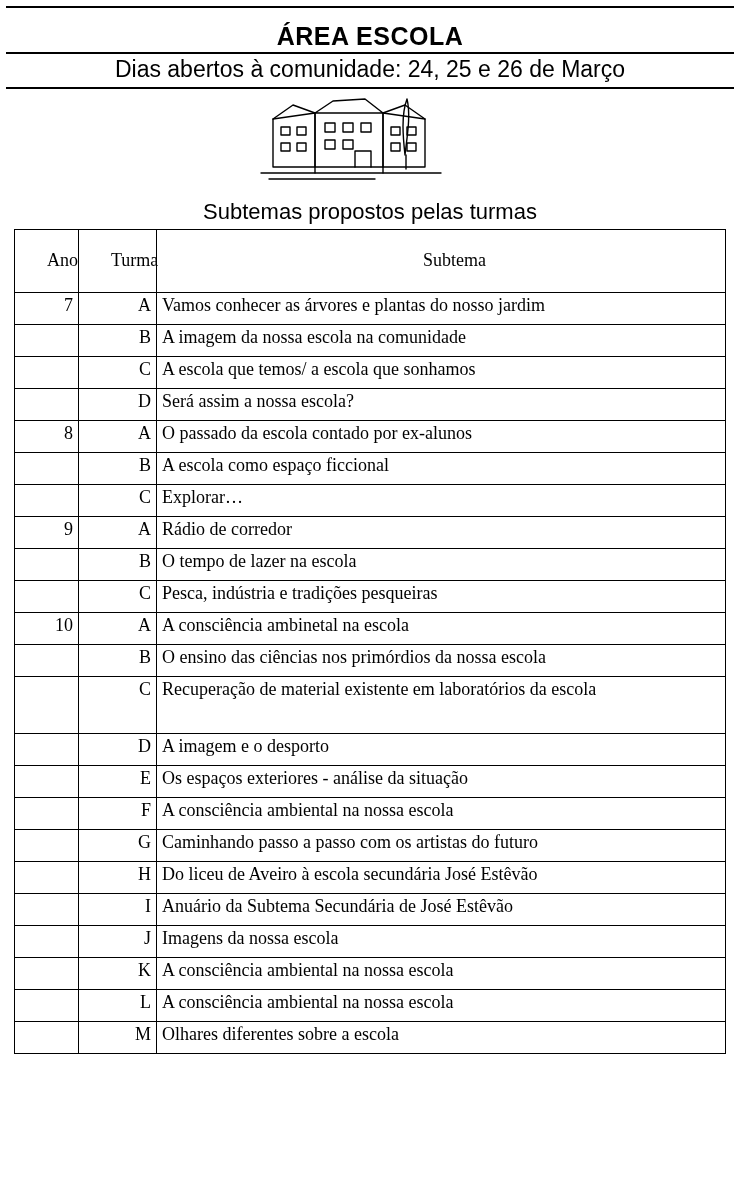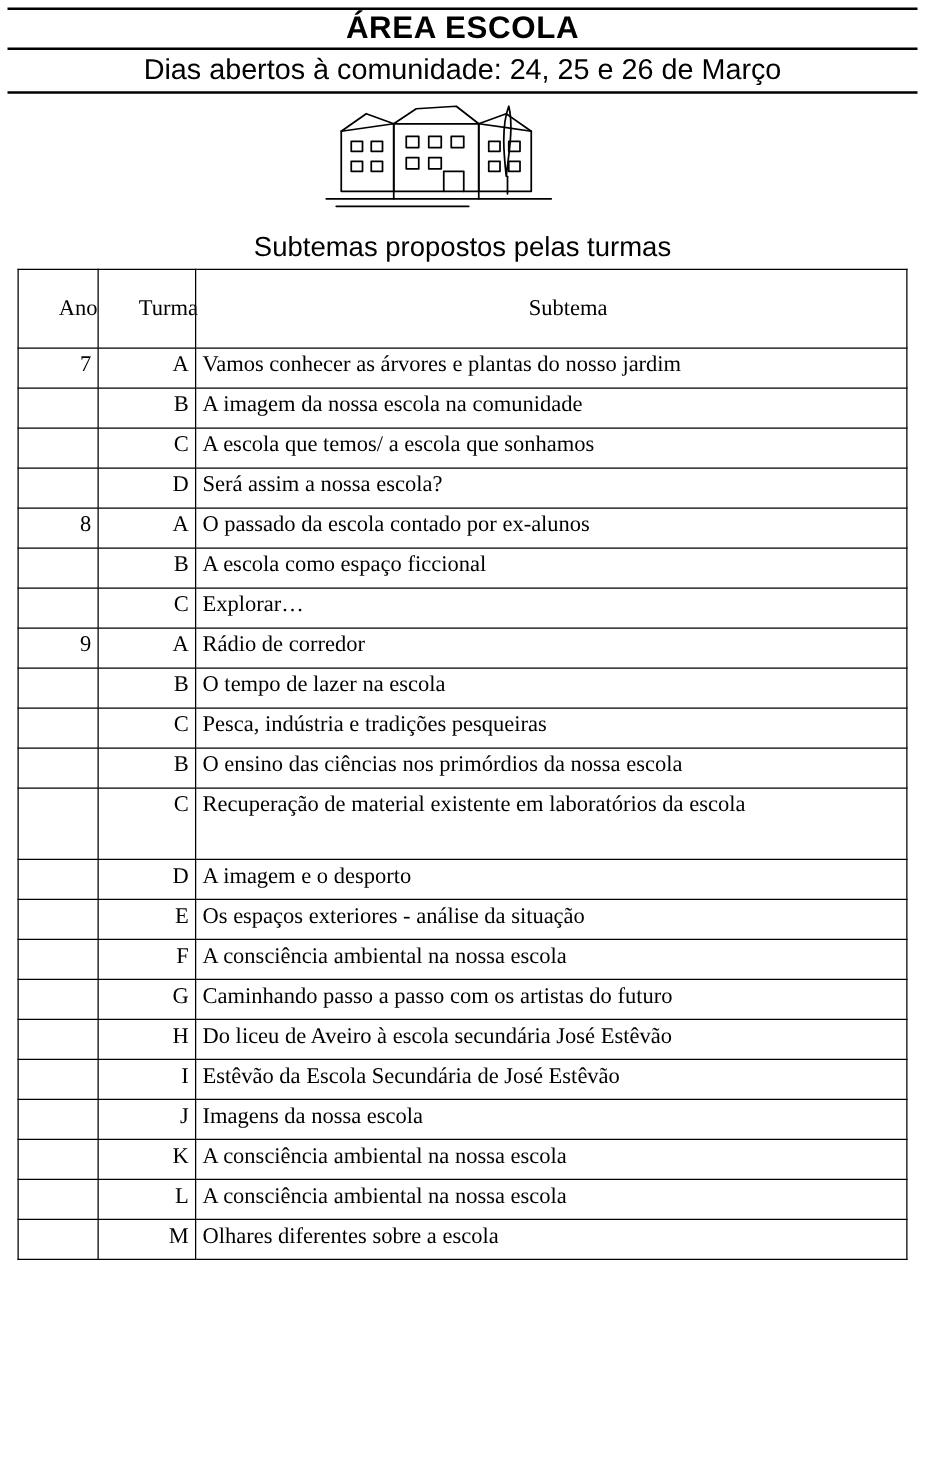--- a/index.html
+++ b/index.html
@@ -25,21 +25,21 @@
   
   .header-block {
     border-top: 2px solid #000;
     border-bottom: 2px solid #000;
     margin-top: 6px;
   }
   .header-line {
     text-align: center;
     font-family: "Liberation Sans", sans-serif;
     line-height: 1.12;
-    padding: 0 0 3px 0;
+    padding: 14px 0 3px 0;
   }
   .header-title {
     font-size: 25px;
     font-weight: bold;
     letter-spacing: 0.5px;
     border-bottom: 2px solid #000;
     padding-bottom: 2px;
   }
   .header-theme {
     font-size: 23px;
@@ -227,20 +227,25 @@
         <td class="ano"></td>
         <td class="turma">B</td>
         <td class="subtema">O tempo de lazer na escola</td>
       </tr>
       <tr>
         <td class="ano"></td>
         <td class="turma">C</td>
         <td class="subtema">Pesca, indústria e tradições pesqueiras</td>
       </tr>
       <tr>
+        <td class="ano">10</td>
+        <td class="turma">A</td>
+        <td class="subtema">A consciência ambinetal na escola</td>
+      </tr>
+      <tr>
         <td class="ano"></td>
         <td class="turma">B</td>
         <td class="subtema">O ensino das ciências nos primórdios da nossa escola</td>
       </tr>
       <tr class="tall">
         <td class="ano"></td>
         <td class="turma">C</td>
         <td class="subtema">Recuperação de material existente em laboratórios da escola</td>
       </tr>
       <tr>
@@ -264,21 +269,21 @@
         <td class="subtema">Caminhando passo a passo com os artistas do futuro</td>
       </tr>
       <tr>
         <td class="ano"></td>
         <td class="turma">H</td>
         <td class="subtema">Do liceu de Aveiro à escola secundária José Estêvão</td>
       </tr>
       <tr>
         <td class="ano"></td>
         <td class="turma">I</td>
-        <td class="subtema">Estêvão da Escola Secundária de José Estêvão</td>
+        <td class="subtema">Anuário da Subtema Secundária de José Estêvão</td>
       </tr>
       <tr>
         <td class="ano"></td>
         <td class="turma">J</td>
         <td class="subtema">Imagens da nossa escola</td>
       </tr>
       <tr>
         <td class="ano"></td>
         <td class="turma">K</td>
         <td class="subtema">A consciência ambiental na nossa escola</td>

